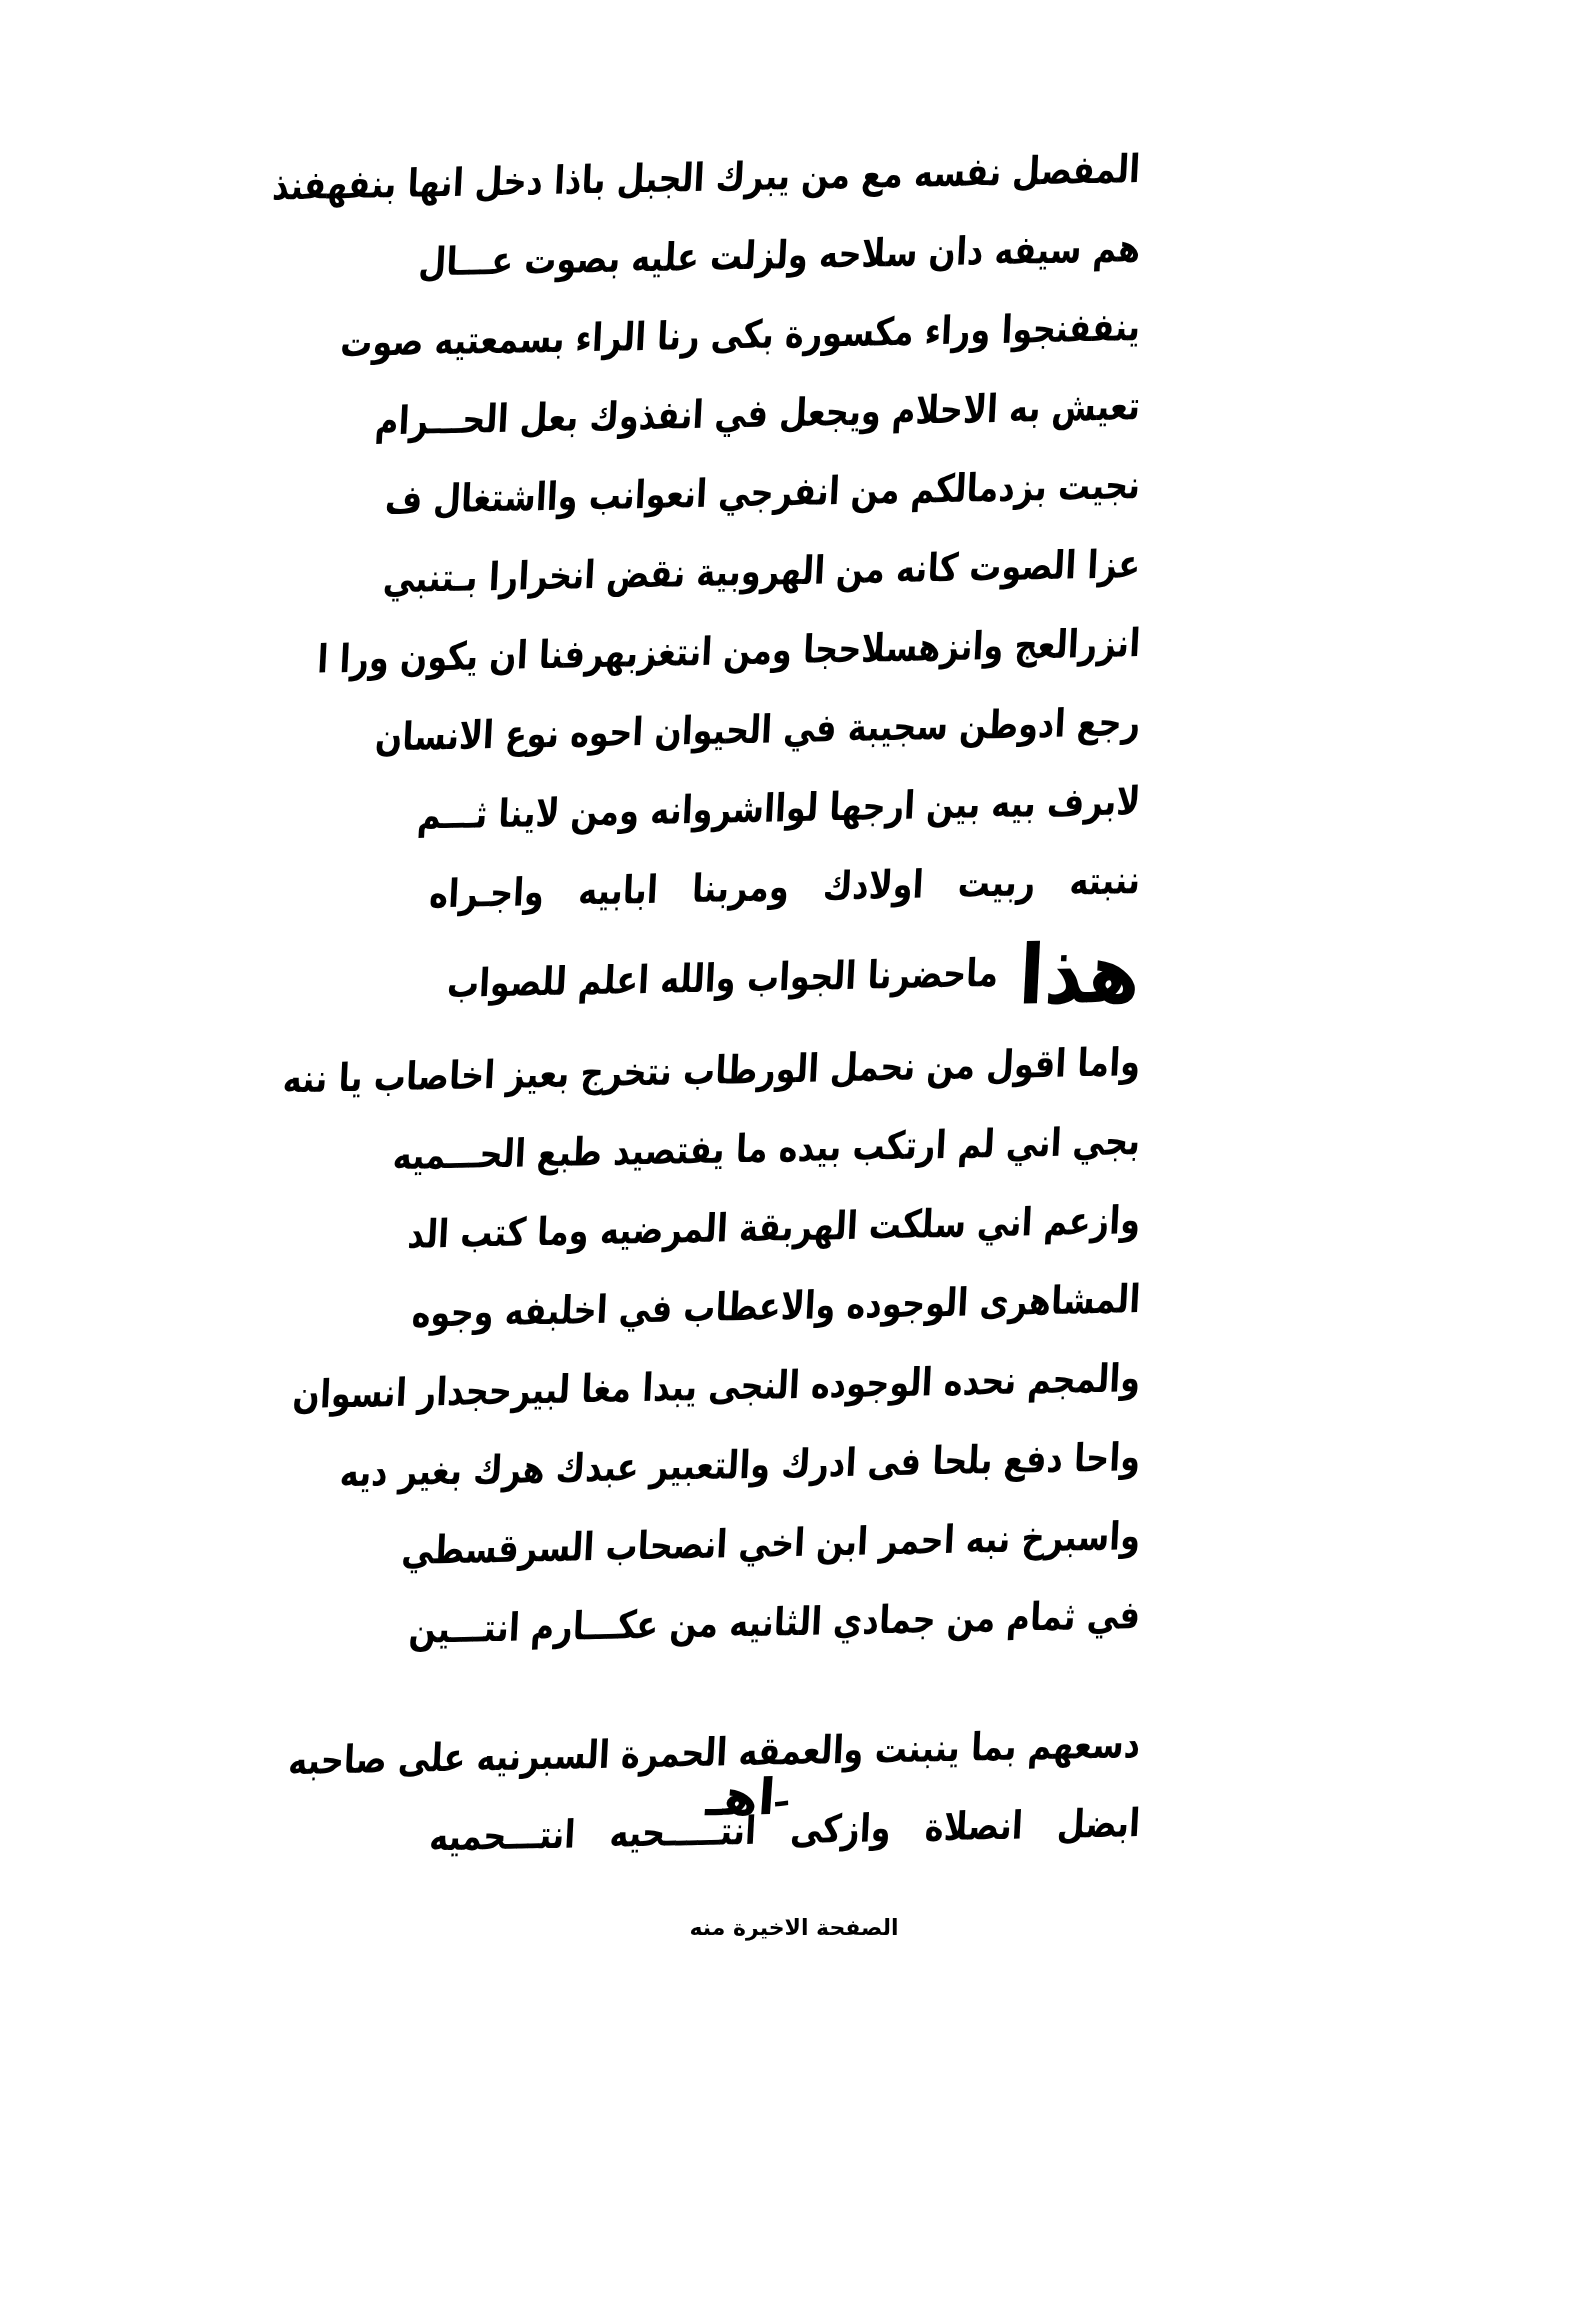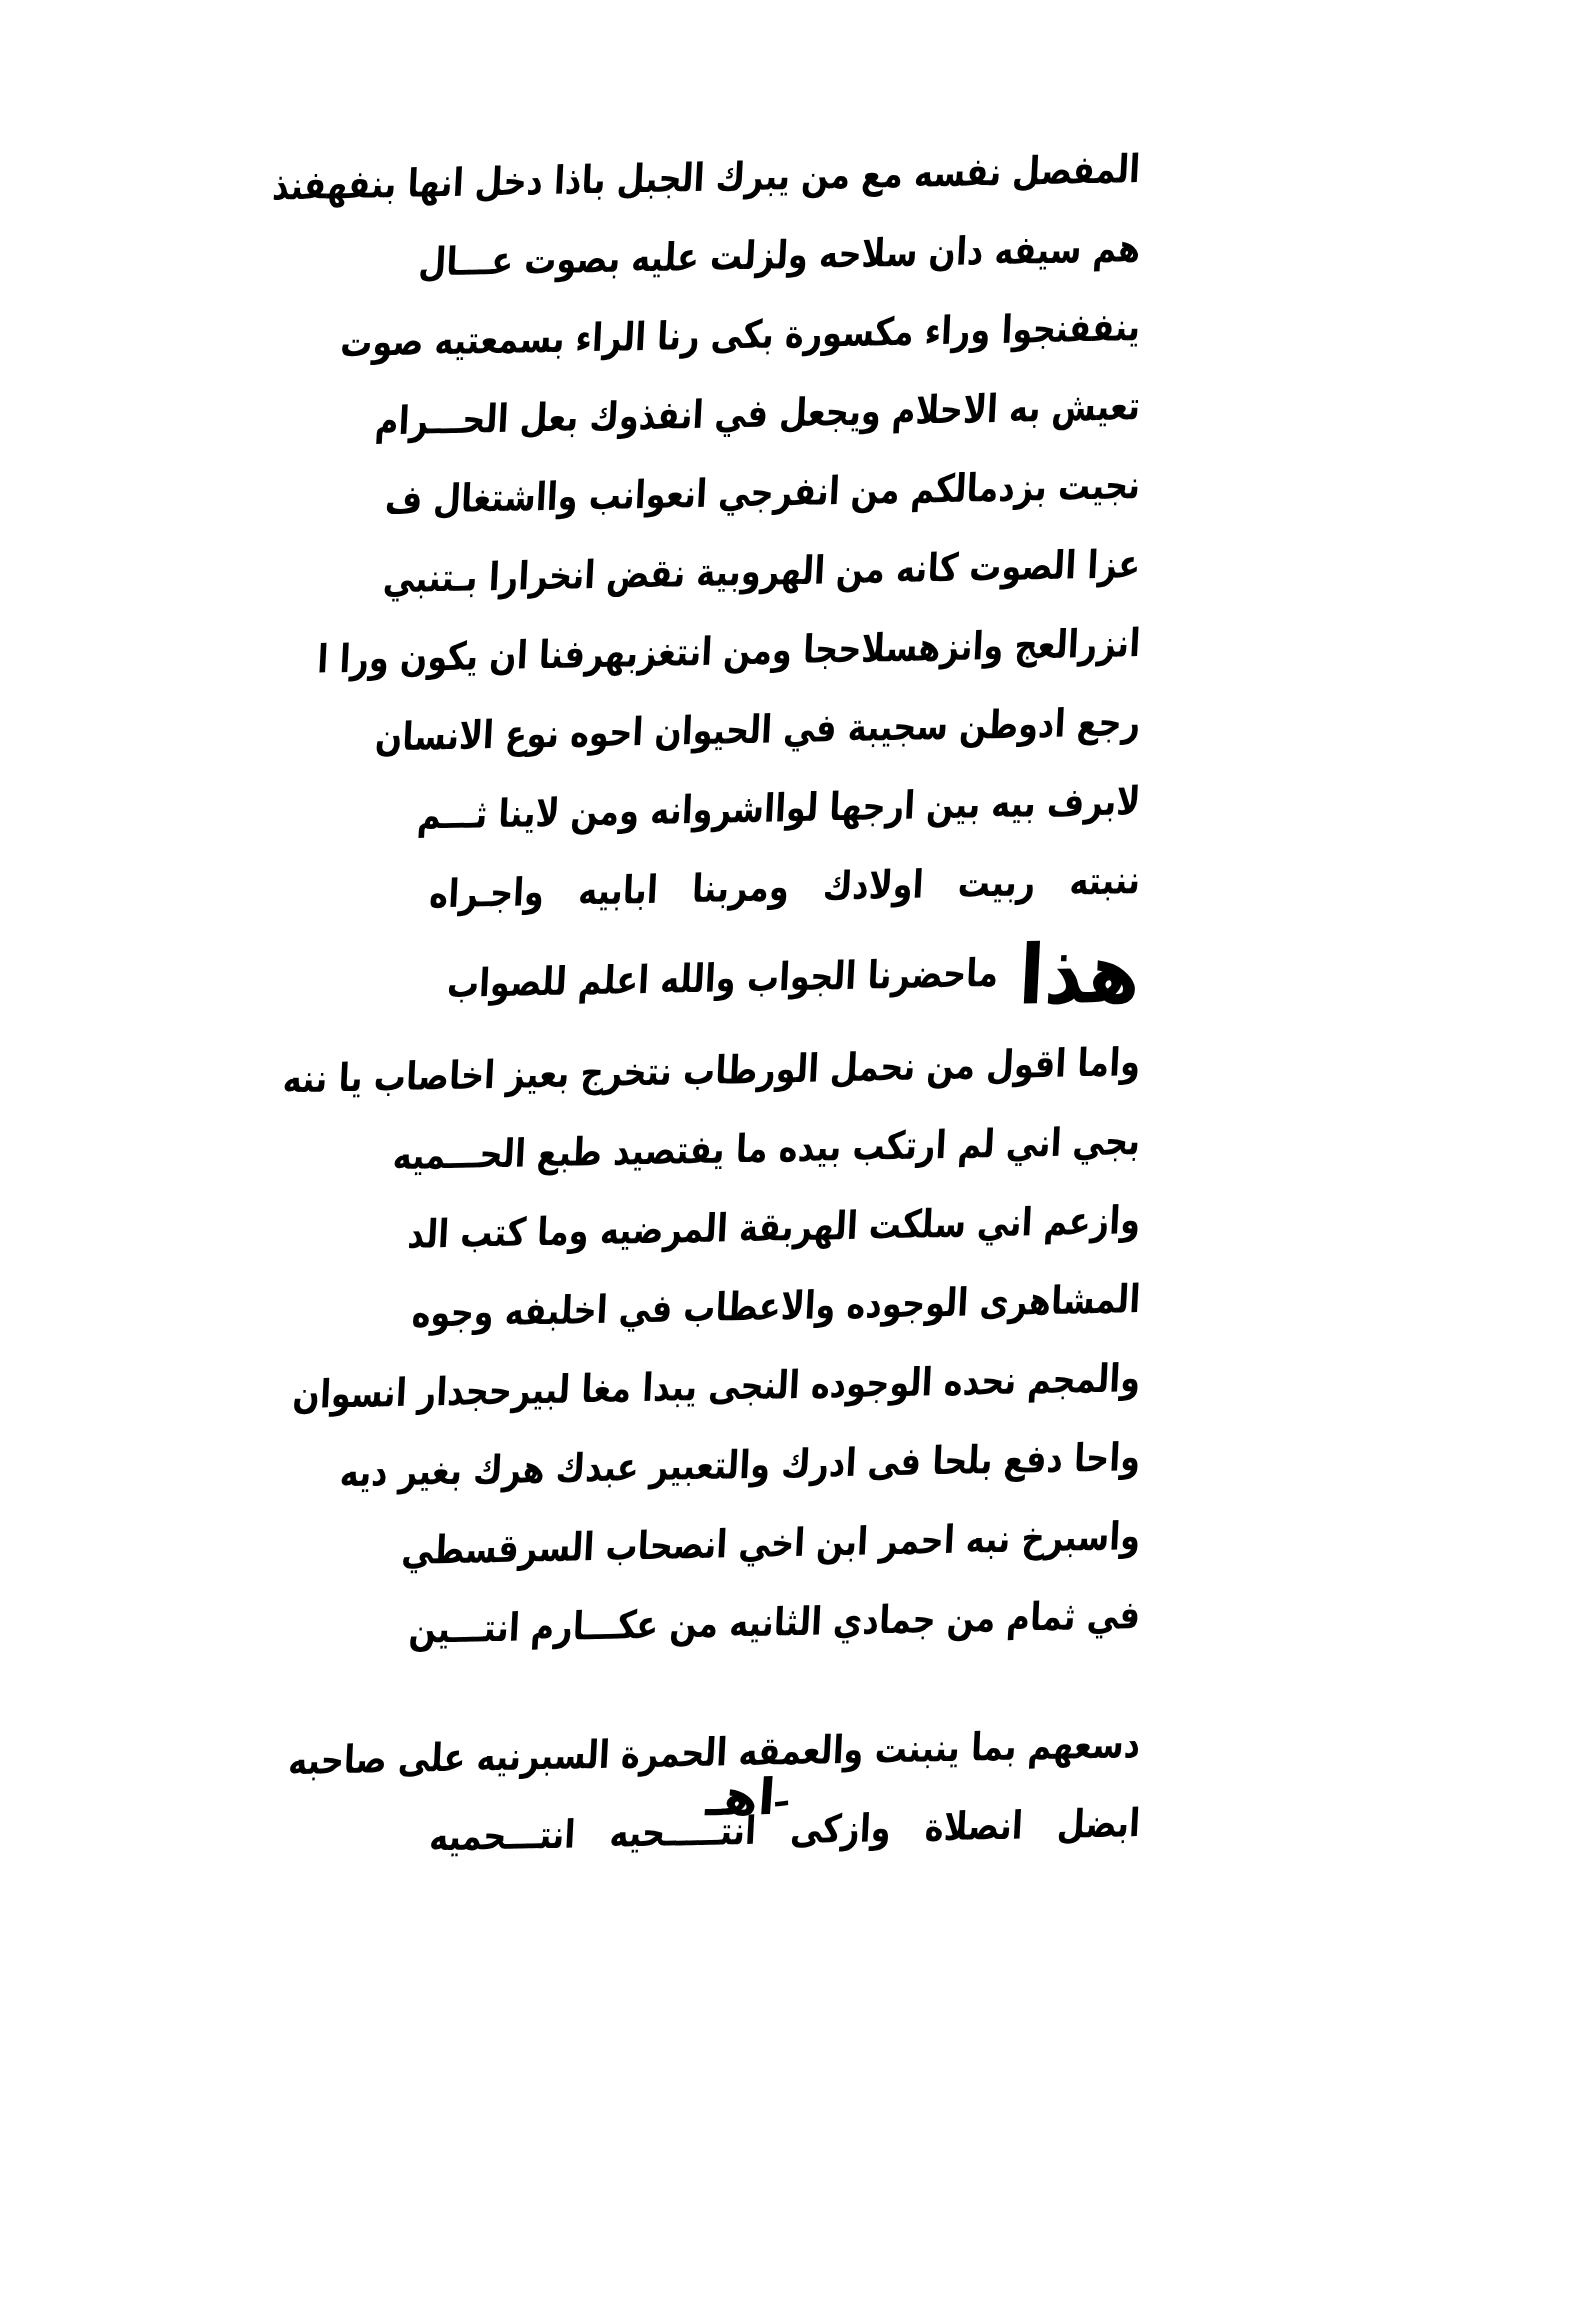--- a/index.html
+++ b/index.html
@@ -198,15 +198,16 @@
     <div class="ms-line">
       <span>ابضل انصلاة وازكى انتـــــحيه انتـــحميه</span>
     </div>
 
   </div>
 
   <div class="closing-mark">
     <span class="mark-dash">ـ</span><span>اهـ</span>
   </div>
 
+  <div class="plate-caption">الصفحة الاخيرة منه</div>
 
 </div>
 
 
 </body></html>

